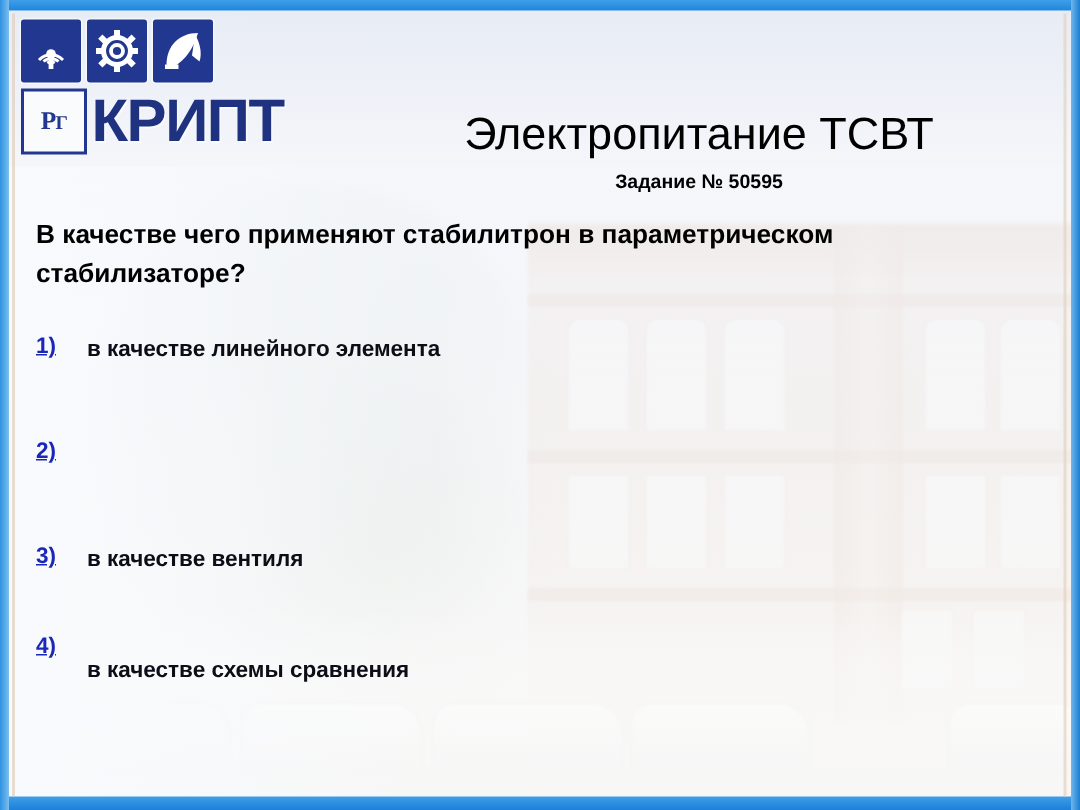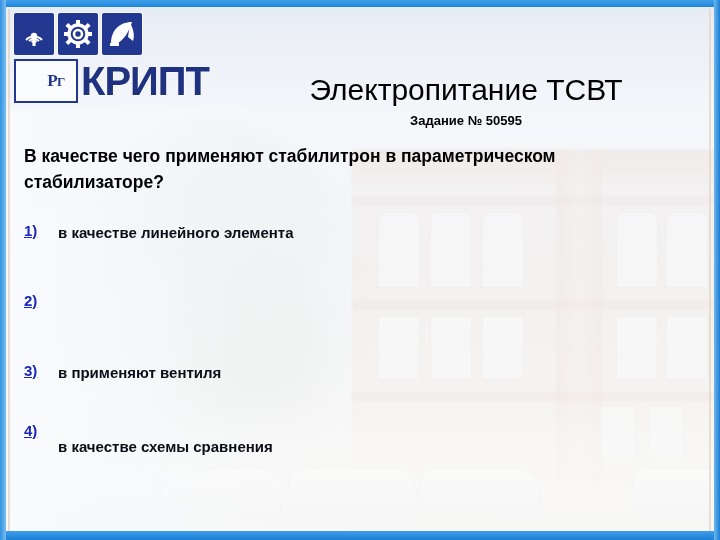--- a/index.html
+++ b/index.html
@@ -112,21 +112,20 @@
     width:40px;height:42px;background:#22378f;border-radius:2px;
     display:flex;align-items:center;justify-content:center;
     box-shadow:0 0 0 1px rgba(255,255,255,.55);
   }
   .logo-bottom{position:absolute;left:0;top:48px;display:flex;align-items:center;gap:3px;}
   .rg-box{
     width:40px;height:40px;border:2px solid #22378f;background:#fafbfd;
     display:flex;align-items:center;justify-content:center;
     font-weight:bold;color:#22378f;font-size:17px;letter-spacing:-.5px;
     font-family:"Liberation Serif","DejaVu Serif",serif;
-    padding-left:20px;
   }
   .rg-box .rg-g{font-size:13px;align-self:flex-end;padding-bottom:3px;}
   .kript{
     font-family:"Liberation Sans","DejaVu Sans",sans-serif;
     font-weight:bold;font-size:40px;line-height:40px;color:#1f3280;
     letter-spacing:-1px;-webkit-text-stroke:0px;
     text-shadow:1px 1px 0 rgba(255,255,255,.6);
   }
 
   .title{
@@ -267,21 +266,21 @@
   <div class="answers">
     <div class="answer a1">
       <span class="num">1)</span>
       <span class="txt">в качестве линейного элемента</span>
     </div>
     <div class="answer a2">
       <span class="num">2)</span>
     </div>
     <div class="answer a3">
       <span class="num">3)</span>
-      <span class="txt">в применяют вентиля</span>
+      <span class="txt">в качестве вентиля</span>
     </div>
     <div class="answer a4">
       <span class="num">4)</span>
       <span class="txt">в качестве схемы сравнения</span>
     </div>
   </div>
 
   <div class="edge edge-top"></div>
   <div class="edge edge-bottom"></div>
   <div class="edge edge-left"></div>

